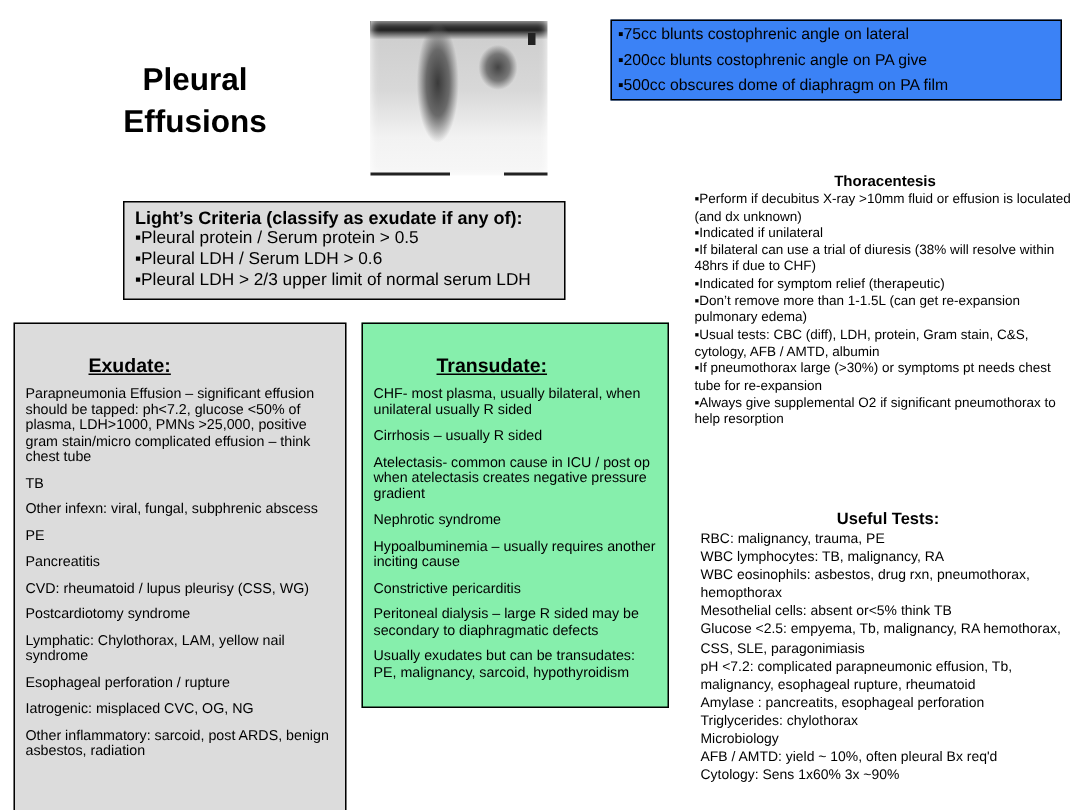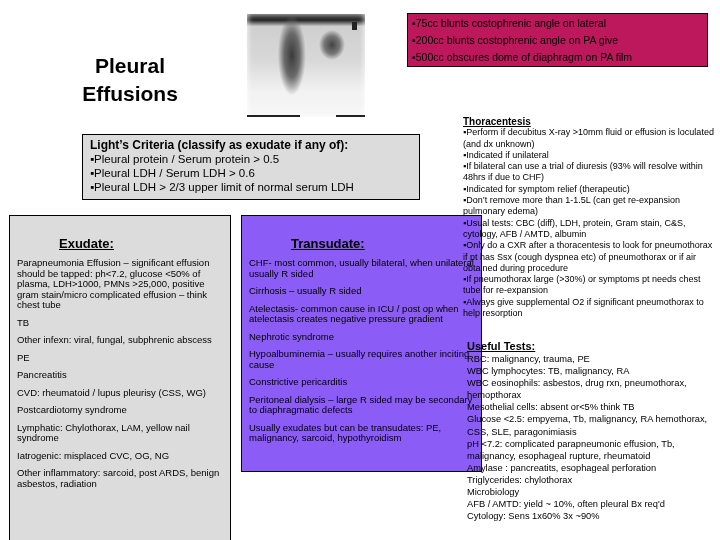--- a/index.html
+++ b/index.html
@@ -4,67 +4,67 @@
 <style>
   html, body { margin: 0; padding: 0; }
   body {
     width: 720px; height: 540px; position: relative; overflow: hidden;
     background: #ffffff; color: #000;
     font-family: "Liberation Sans", sans-serif;
   }
   .abs { position: absolute; }
   .title {
     left: 60px; top: 40px; width: 140px; text-align: center;
-    font-weight: bold; font-size: 21px; line-height: 28px; margin-top: 12px;
+    font-weight: bold; font-size: 21px; line-height: 28px;
   }
   .xray {
     left: 247px; top: 14px; width: 118px; height: 103px;
     background:
       radial-gradient(ellipse 14px 40px at 38% 40%, #3a3a3a 0%, #6a6a6a 55%, rgba(120,120,120,0) 100%),
       radial-gradient(ellipse 13px 15px at 72% 30%, #444 0%, #777 60%, rgba(120,120,120,0) 100%),
       linear-gradient(to bottom, #222 0%, #222 6%, #cfcfcf 12%, #d8d8d8 45%, #f2f2f2 75%, #f7f7f7 100%);
     box-shadow: inset 0 0 6px #fff;
   }
   .xray .marker { position: absolute; right: 8px; top: 8px; width: 5px; height: 8px; background: #222; }
   .xray .bar-l { position: absolute; left: 0; bottom: 0; width: 45%; height: 2px; background: #222; }
   .xray .bar-r { position: absolute; right: 0; bottom: 0; width: 25%; height: 2px; background: #222; }
 
   .volbox {
     left: 407px; top: 13px; width: 301px; height: 54px;
-    border: 1px solid #000; background: #be185d;
+    border: 1px solid #000; background: #3b82f6;
     font-size: 10.5px; line-height: 17px; padding: 1px 12px 0 4px; box-sizing: border-box;
   }
   .lights {
-    left: 82px; top: 134px; width: 338px; height: 66px;
+    left: 82px; top: 134px; width: 295px; height: 66px;
     border: 1px solid #000; background: #dcdcdc; box-sizing: border-box;
     padding: 3px 0 0 7px; font-size: 11.5px; line-height: 14px;
   }
   .lights .hdr { font-weight: bold; font-size: 12px; }
 
   .exu {
     left: 9px; top: 215px; width: 222px; height: 340px;
     border: 1px solid #000; background: #dcdcdc; box-sizing: border-box;
     padding: 20px 6px 0 7px; font-size: 9.5px; line-height: 10.5px;
   }
   .tran {
-    left: 241px; top: 215px; width: 241px; height: 257px;
-    border: 1px solid #000; background: #8b5cf6; box-sizing: border-box;
+    left: 241px; top: 215px; width: 205px; height: 257px;
+    border: 1px solid #000; background: #86efac; box-sizing: border-box;
     padding: 20px 6px 0 7px; font-size: 9.5px; line-height: 10.5px;
   }
   .hd {
     font-weight: bold; font-size: 13px; text-decoration: underline; margin-bottom: 6px; line-height: 16px; padding-left: 42px;
   }
   .item { margin-bottom: 7px; }
 
   .thora {
     left: 463px; top: 116px; width: 254px;
     font-size: 9px; line-height: 11.3px;
   }
   .thora .h, .useful .h {
-    font-weight: bold; text-decoration: underline; font-size: 10px;
+    font-weight: bold; font-size: 10px; text-align: center;
   }
   .useful {
     left: 467px; top: 340px; width: 250px;
     font-size: 9.3px; line-height: 12.1px;
   }
   .useful .h { font-size: 11px; line-height: 13px; }
 </style>
 </head>
 <body>
 
@@ -95,46 +95,46 @@
 <div class="abs exu">
   <div class="hd">Exudate:</div>
   <div class="item">Parapneumonia Effusion – significant effusion should be tapped: ph&lt;7.2, glucose &lt;50% of plasma, LDH&gt;1000, PMNs &gt;25,000, positive gram stain/micro complicated effusion – think chest tube</div>
   <div class="item">TB</div>
   <div class="item">Other infexn: viral, fungal, subphrenic abscess</div>
   <div class="item">PE</div>
   <div class="item">Pancreatitis</div>
   <div class="item">CVD: rheumatoid  / lupus pleurisy (CSS, WG)</div>
   <div class="item">Postcardiotomy syndrome</div>
   <div class="item">Lymphatic: Chylothorax, LAM, yellow nail syndrome</div>
+  <div class="item">Esophageal perforation / rupture</div>
   <div class="item">Iatrogenic: misplaced CVC, OG, NG</div>
   <div class="item">Other inflammatory: sarcoid, post ARDS, benign asbestos, radiation</div>
 
 </div>
 
 <div class="abs tran">
   <div class="hd">Transudate:</div>
-  <div class="item">CHF- most common, usually bilateral, when unilateral usually R sided</div>
+  <div class="item">CHF- most plasma, usually bilateral, when unilateral usually R sided</div>
   <div class="item">Cirrhosis – usually R sided</div>
   <div class="item">Atelectasis- common cause in ICU / post op when atelectasis creates negative pressure gradient</div>
   <div class="item">Nephrotic syndrome</div>
   <div class="item">Hypoalbuminemia – usually requires another inciting cause</div>
   <div class="item">Constrictive pericarditis</div>
   <div class="item">Peritoneal dialysis – large R sided may be secondary to diaphragmatic defects</div>
   <div class="item">Usually exudates but can be transudates: PE, malignancy, sarcoid, hypothyroidism</div>
 </div>
 
 <div class="abs thora">
   <div class="h">Thoracentesis</div>
   <div>▪Perform if decubitus X-ray &gt;10mm fluid or effusion is loculated (and dx unknown)</div>
   <div>▪Indicated if unilateral</div>
-  <div>▪If bilateral can use a trial of diuresis (93% will resolve within 48hrs if due to CHF)</div>
+  <div>▪If bilateral can use a trial of diuresis (38% will resolve within 48hrs if due to CHF)</div>
   <div>▪Indicated for symptom relief (therapeutic)</div>
   <div>▪Don’t remove more than 1-1.5L (can get re-expansion pulmonary edema)</div>
   <div>▪Usual tests: CBC (diff), LDH, protein, Gram stain, C&amp;S, cytology, AFB / AMTD, albumin</div>
-  <div>▪Only do a CXR after a thoracentesis to look for pneumothorax if pt has Ssx (cough dyspnea etc) of pneumothorax or if air obtained during procedure</div>
   <div>▪If pneumothorax large (&gt;30%) or symptoms pt needs chest tube for re-expansion</div>
   <div>▪Always give supplemental O2 if significant pneumothorax to help resorption</div>
 </div>
 
 <div class="abs useful">
   <div class="h">Useful Tests:</div>
   <div>RBC: malignancy, trauma, PE</div>
   <div>WBC lymphocytes: TB, malignancy, RA</div>
   <div>WBC eosinophils: asbestos, drug rxn, pneumothorax, hemopthorax</div>
   <div>Mesothelial cells: absent or&lt;5% think TB</div>

